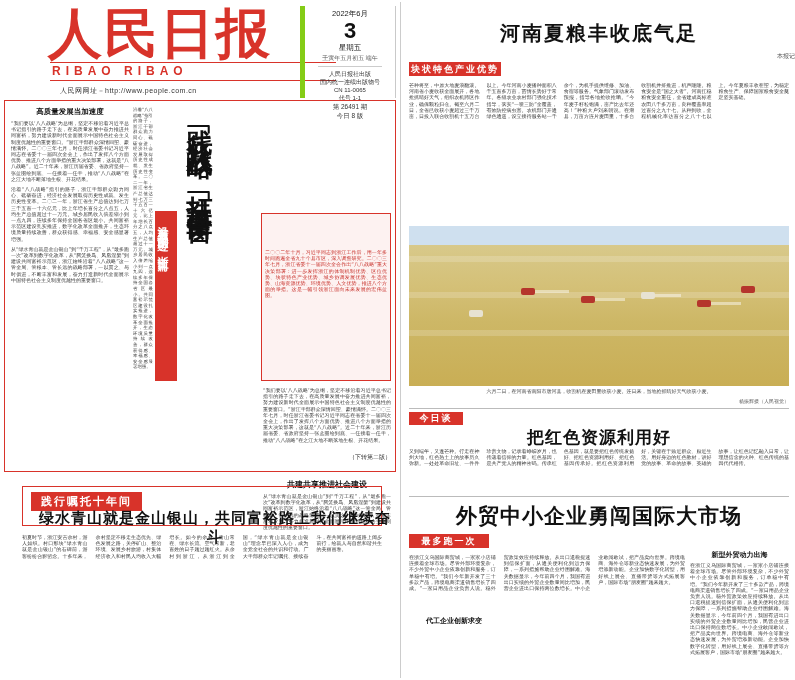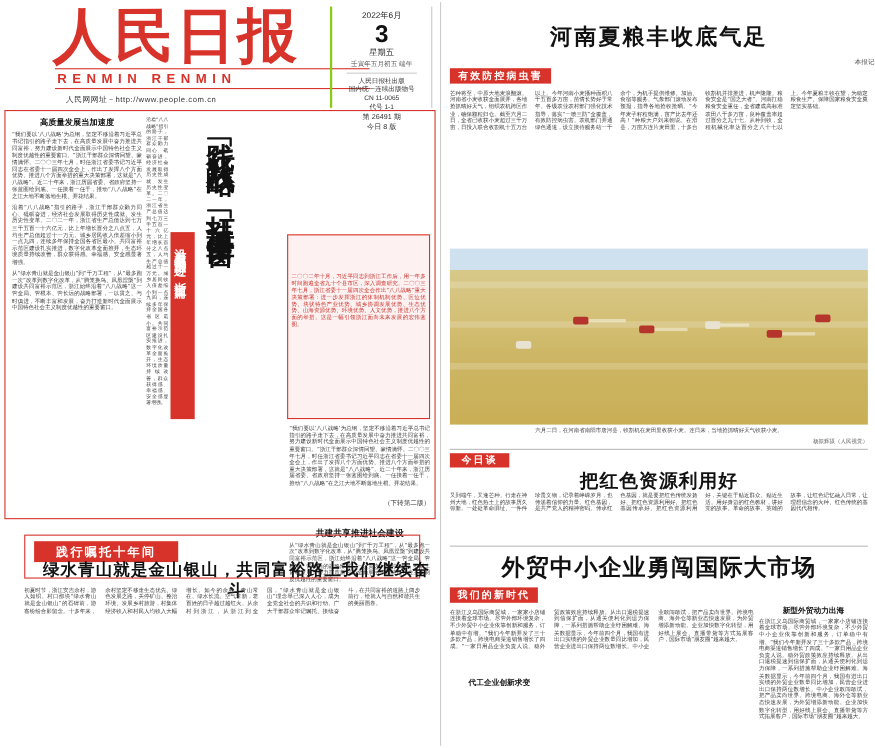--- a/index.html
+++ b/index.html
@@ -7,21 +7,21 @@
   .page{position:relative;width:795px;height:680px;background:#fff;}
 
   
   .masthead{position:absolute;left:0;top:0;width:395px;height:100px;}
   .mast-title{position:absolute;left:48px;top:4px;font-family:Liberation Sans, sans-serif;font-weight:bold;font-size:54px;color:#d8332a;letter-spacing:2px;line-height:58px;white-space:nowrap;}
   .mast-pinyin{position:absolute;left:52px;top:64px;font-size:12px;color:#d8332a;letter-spacing:5px;font-weight:bold;}
   .mast-rule{position:absolute;left:50px;top:62px;width:286px;height:1px;background:#d8332a;}
   .mast-rule2{position:absolute;left:50px;top:80px;width:286px;height:1px;background:#d8332a;}
   .mast-site{position:absolute;left:60px;top:86px;font-size:7px;color:#333;letter-spacing:.5px;}
 
-  .datebox{position:absolute;left:300px;top:6px;width:90px;height:92px;border-left:2px solid #84cc16;border-right:1px solid #c9c9c9;}
+  .datebox{position:absolute;left:300px;top:6px;width:90px;height:92px;border-left:5px solid #84cc16;border-right:1px solid #c9c9c9;}
   .datebox .d1{text-align:center;font-size:7.5px;color:#222;margin-top:3px;}
   .datebox .d2{text-align:center;font-size:22px;font-weight:bold;color:#111;line-height:24px;}
   .datebox .d3{text-align:center;font-size:7.5px;color:#222;}
   .datebox .d4{text-align:center;font-size:6px;color:#555;margin-top:1px;}
   .datebox .sep{width:64px;height:1px;background:#ccc;margin:3px auto;}
   .datebox .d5{text-align:center;font-size:6px;color:#333;line-height:8px;}
   .datebox .d6{text-align:center;font-size:6px;color:#333;line-height:8px;}
   .datebox .d7{text-align:center;font-size:6.5px;color:#333;line-height:9px;}
 
   
@@ -34,21 +34,21 @@
   .feat-col{position:absolute;top:6px;width:118px;}
   .vert-red{position:absolute;left:150px;top:110px;width:22px;height:170px;color:#fff;background:#d8332a;writing-mode:vertical-rl;text-orientation:upright;font-size:11px;font-weight:bold;letter-spacing:2px;padding:6px 3px;box-sizing:border-box;line-height:22px;}
   .vert-big{position:absolute;left:178px;top:8px;height:350px;writing-mode:vertical-rl;text-orientation:upright;font-family:"DejaVu Serif",serif;font-weight:bold;font-size:26px;color:#111;letter-spacing:4px;line-height:34px;}
   .star{position:absolute;left:262px;top:126px;font-size:30px;color:#d8332a;line-height:30px;}
   .redblock{position:absolute;left:256px;top:112px;width:130px;height:168px;border:1.4px solid #d8332a;box-sizing:border-box;background:#fdf2f1;}
   .redblock .txt{color:#c8302a;padding:3px;}
   .sub-hd{position:absolute;font-size:8px;font-weight:bold;color:#111;text-align:center;}
 
   
   .box2{position:absolute;left:22px;top:486px;width:360px;height:40px;border:1.6px solid #d8332a;box-sizing:border-box;}
-  .box2-tag{position:absolute;left:8px;top:5px;background:#d8332a;color:#fff;font-size:11px;font-weight:bold;padding:2px 20px;letter-spacing:2px;}
+  .box2-tag{position:absolute;left:8px;top:5px;background:#d8332a;color:#fff;font-size:11px;font-weight:bold;padding:2px 10px;letter-spacing:2px;}
   .box2-title{position:absolute;left:12px;top:22px;width:360px;text-align:center;font-family:"DejaVu Serif",serif;font-size:15px;font-weight:bold;color:#111;letter-spacing:1px;}
 
   
   .kicker{position:absolute;font-size:9px;color:#222;}
   .mainhead{position:absolute;font-family:"DejaVu Serif",serif;font-weight:bold;color:#111;}
   .redtag{position:absolute;background:#d8332a;color:#fff;font-weight:bold;letter-spacing:2px;text-align:center;}
   .byline{position:absolute;font-size:6px;color:#555;text-align:center;width:100%;}
 
   .photo{position:absolute;left:409px;top:226px;width:380px;height:160px;background:linear-gradient(#cfe0ef 0%,#cfe0ef 12%,#d8c98a 12%,#d4c077 38%,#cdb766 60%,#c9ae55 100%);overflow:hidden;}
   .photo .strip{position:absolute;left:0;width:100%;height:6px;background:rgba(255,255,255,.18);}
@@ -62,21 +62,21 @@
   .vdiv{position:absolute;background:#ccc;width:1px;}
 </style>
 </head>
 <body>
 
 <div class="page">
 
   <div class="masthead">
     <div class="mast-title">人民日报</div>
     <div class="mast-rule"></div>
-    <div class="mast-pinyin">RENMIN RENMIN</div>
+    <div class="mast-pinyin">RIBAO RIBAO</div>
     <div class="mast-rule2"></div>
     <div class="mast-site">人民网网址－http://www.people.com.cn</div>
   </div>
 
   <div class="datebox">
     <div class="d1">2022年6月</div>
     <div class="d2">3</div>
     <div class="d3">星期五</div>
     <div class="d4">壬寅年五月初五 端午</div>
     <div class="sep"></div>
@@ -127,21 +127,21 @@
     <div class="box2-title">绿水青山就是金山银山，共同富裕路上我们继续奋斗</div>
   </div>
 
   <div style="position:absolute;left:22px;top:534px;width:360px;column-count:5;column-gap:8px;">
     <div class="txt">初夏时节，浙江安吉余村，游人如织。村口那块“绿水青山就是金山银山”的石碑前，游客纷纷合影留念。十多年来，余村坚定不移走生态优先、绿色发展之路，关停矿山、整治环境、发展乡村旅游，村集体经济收入和村民人均收入大幅增长。如今的余村，青山常在、绿水长流、空气常新，老百姓的日子越过越红火。从余村到浙江，从浙江到全国，“绿水青山就是金山银山”理念早已深入人心，成为全党全社会的共识和行动。广大干部群众牢记嘱托、接续奋斗，在共同富裕的道路上阔步前行，绘就人与自然和谐共生的美丽画卷。</div>
   </div>
 
   <div class="mainhead" style="left:409px;top:20px;width:380px;text-align:center;font-size:20px;letter-spacing:2px;">河南夏粮丰收底气足</div>
   <div class="byline" style="left:409px;top:52px;">本报记者 李 林 王汉超</div>
 
-  <div class="redtag" style="left:409px;top:62px;width:92px;height:14px;line-height:14px;font-size:9px;">有效防控病虫害</div>
+  <div class="redtag" style="left:409px;top:62px;width:92px;height:14px;line-height:14px;font-size:9px;">块状特色产业优势</div>
 
   <div style="position:absolute;left:409px;top:82px;width:380px;height:138px;column-count:5;column-gap:7px;">
     <div class="txt">芒种将至，中原大地麦浪翻滚。河南省小麦收获全面展开，各地抢抓晴好天气，组织农机跨区作业，确保颗粒归仓。截至六月二日，全省已收获小麦超过三千万亩，日投入联合收割机十五万台以上。今年河南小麦播种面积八千五百多万亩，苗情长势好于常年。各级农业农村部门强化技术指导，落实“一喷三防”全覆盖，有效防控病虫害。农机部门开通绿色通道，设立接待服务站一千余个，为机手提供维修、加油、食宿等服务。气象部门滚动发布预报，指导各地抢收抢晒。“今年麦子籽粒饱满，亩产比去年还高！”种粮大户刘来朝说。在滑县，万亩方连片麦田里，十多台收割机并排推进，机声隆隆。粮食安全是“国之大者”。河南扛稳粮食安全重任，全省建成高标准农田八千多万亩，良种覆盖率超过百分之九十七。从种到收，全程机械化率达百分之八十七以上。今年夏粮丰收在望，为稳定粮食生产、保障国家粮食安全奠定坚实基础。</div>
   </div>
 
   <div class="photo">
     <div class="strip" style="top:30px;"></div>
     <div class="strip" style="top:66px;"></div>
     <div class="strip" style="top:104px;"></div>
     <div class="harv" style="left:112px;top:62px;"></div>
@@ -160,21 +160,21 @@
 
   <div class="divline" style="left:409px;top:408px;width:380px;"></div>
   <div class="redtag" style="left:409px;top:412px;width:54px;height:13px;line-height:13px;font-size:9px;">今日谈</div>
   <div class="mainhead" style="left:409px;top:426px;width:380px;text-align:center;font-size:17px;letter-spacing:1px;">把红色资源利用好</div>
   <div style="position:absolute;left:409px;top:448px;width:380px;height:44px;column-count:5;column-gap:7px;">
     <div class="txt">又到端午，又逢芒种。行走在神州大地，红色热土上的故事历久弥新。一处处革命旧址、一件件珍贵文物，记录着峥嵘岁月，也传递着信仰的力量。红色基因，是共产党人的精神密码。传承红色基因，就是要把红色传统发扬好、把红色资源利用好、把红色基因传承好。把红色资源利用好，关键在于贴近群众、贴近生活。用好身边的红色教材，讲好党的故事、革命的故事、英雄的故事，让红色记忆融入日常，让理想信念的火种、红色传统的基因代代相传。</div>
   </div>
 
   <div class="divline" style="left:409px;top:496px;width:380px;"></div>
   <div class="mainhead" style="left:409px;top:502px;width:380px;text-align:center;font-size:21px;letter-spacing:1px;">外贸中小企业勇闯国际大市场</div>
-  <div class="redtag" style="left:409px;top:534px;width:80px;height:14px;line-height:14px;font-size:9px;">我们的新时代</div>
+  <div class="redtag" style="left:409px;top:534px;width:80px;height:14px;line-height:14px;font-size:9px;">最多跑一次</div>
 
   <div class="sub-hd" style="left:409px;top:616px;width:90px;font-size:7px;">代工企业创新求变</div>
   <div class="sub-hd" style="left:690px;top:550px;width:99px;font-size:7px;">新型外贸动力出海</div>
 
   <div style="position:absolute;left:409px;top:554px;width:276px;height:120px;column-count:3;column-gap:8px;">
     <div class="txt">在浙江义乌国际商贸城，一家家小店铺连接着全球市场。尽管外部环境复杂，不少外贸中小企业依靠创新和服务，订单稳中有增。“我们今年新开发了三十多款产品，跨境电商渠道销售增长了四成。”一家日用品企业负责人说。稳外贸政策效应持续释放。从出口退税提速到信保扩面，从通关便利化到运力保障，一系列措施帮助企业纾困解难。海关数据显示，今年前四个月，我国有进出口实绩的外贸企业数量同比增加，民营企业进出口保持两位数增长。中小企业敢闯敢试，把产品卖向世界。跨境电商、海外仓等新业态快速发展，为外贸增添新动能。企业加快数字化转型，用好线上展会、直播带货等方式拓展客户，国际市场“朋友圈”越来越大。</div>
   </div>
   <div style="position:absolute;left:690px;top:562px;width:99px;height:112px;">
     <div class="txt">在浙江义乌国际商贸城，一家家小店铺连接着全球市场。尽管外部环境复杂，不少外贸中小企业依靠创新和服务，订单稳中有增。“我们今年新开发了三十多款产品，跨境电商渠道销售增长了四成。”一家日用品企业负责人说。稳外贸政策效应持续释放。从出口退税提速到信保扩面，从通关便利化到运力保障，一系列措施帮助企业纾困解难。海关数据显示，今年前四个月，我国有进出口实绩的外贸企业数量同比增加，民营企业进出口保持两位数增长。中小企业敢闯敢试，把产品卖向世界。跨境电商、海外仓等新业态快速发展，为外贸增添新动能。企业加快数字化转型，用好线上展会、直播带货等方式拓展客户，国际市场“朋友圈”越来越大。</div>
   </div>

